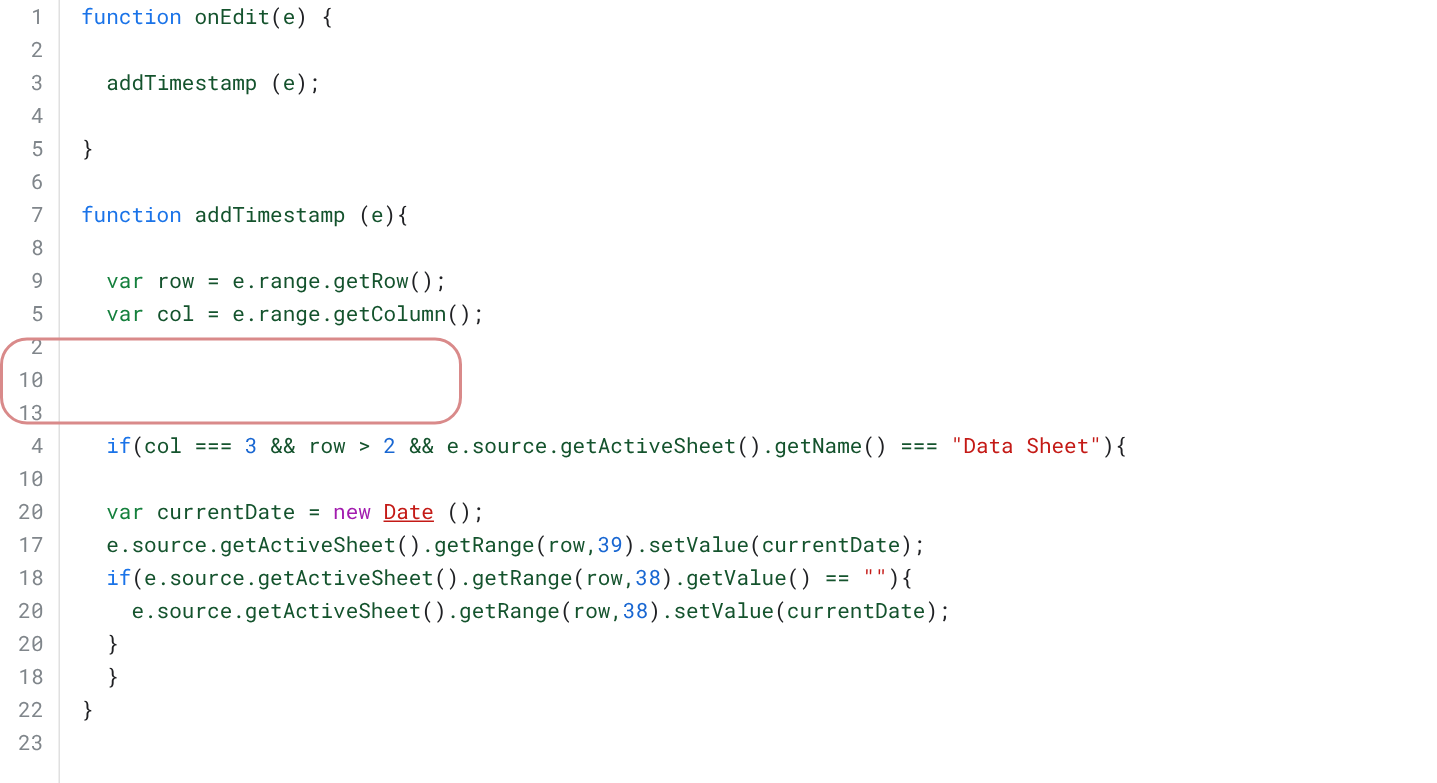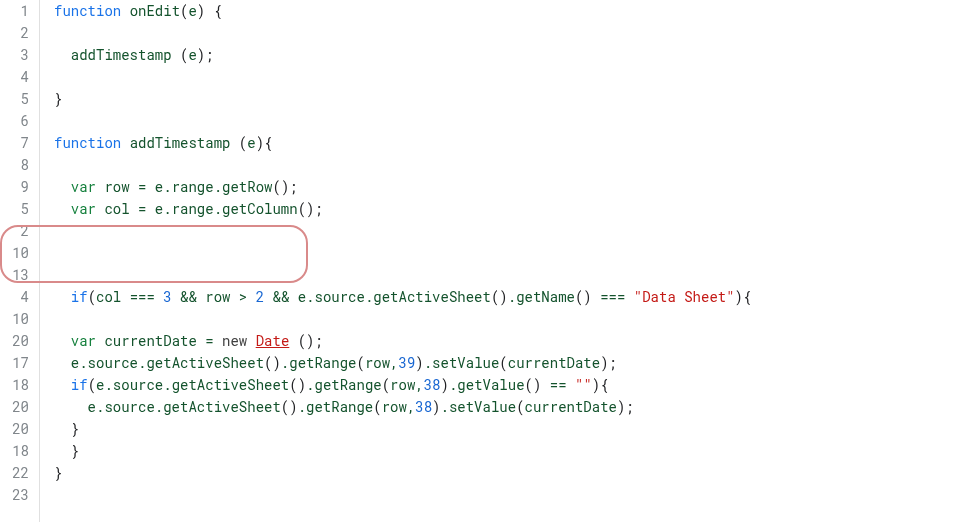--- a/index.html
+++ b/index.html
@@ -39,21 +39,21 @@
       padding-left: 14px;
       white-space: pre;
       position: relative;
     }
     .code-line {
       height: 22px;
       white-space: pre;
     }
     .tok-keyword { color: #1a73e8; }
     .tok-var { color: #15803d; }
-    .tok-new { color: #404040; }
+    .tok-new { color: #a21caf; }
     .tok-type { color: #c41a16; text-decoration: underline; }
     .tok-number { color: #1967d2; }
     .tok-string { color: #c41a16; }
     .tok-default { color: #14532d; }
     .tok-paren { color: #202124; }
     .tok-punc { color: #202124; }
 
     .annotation-box {
       position: absolute;
       left: 0px;

